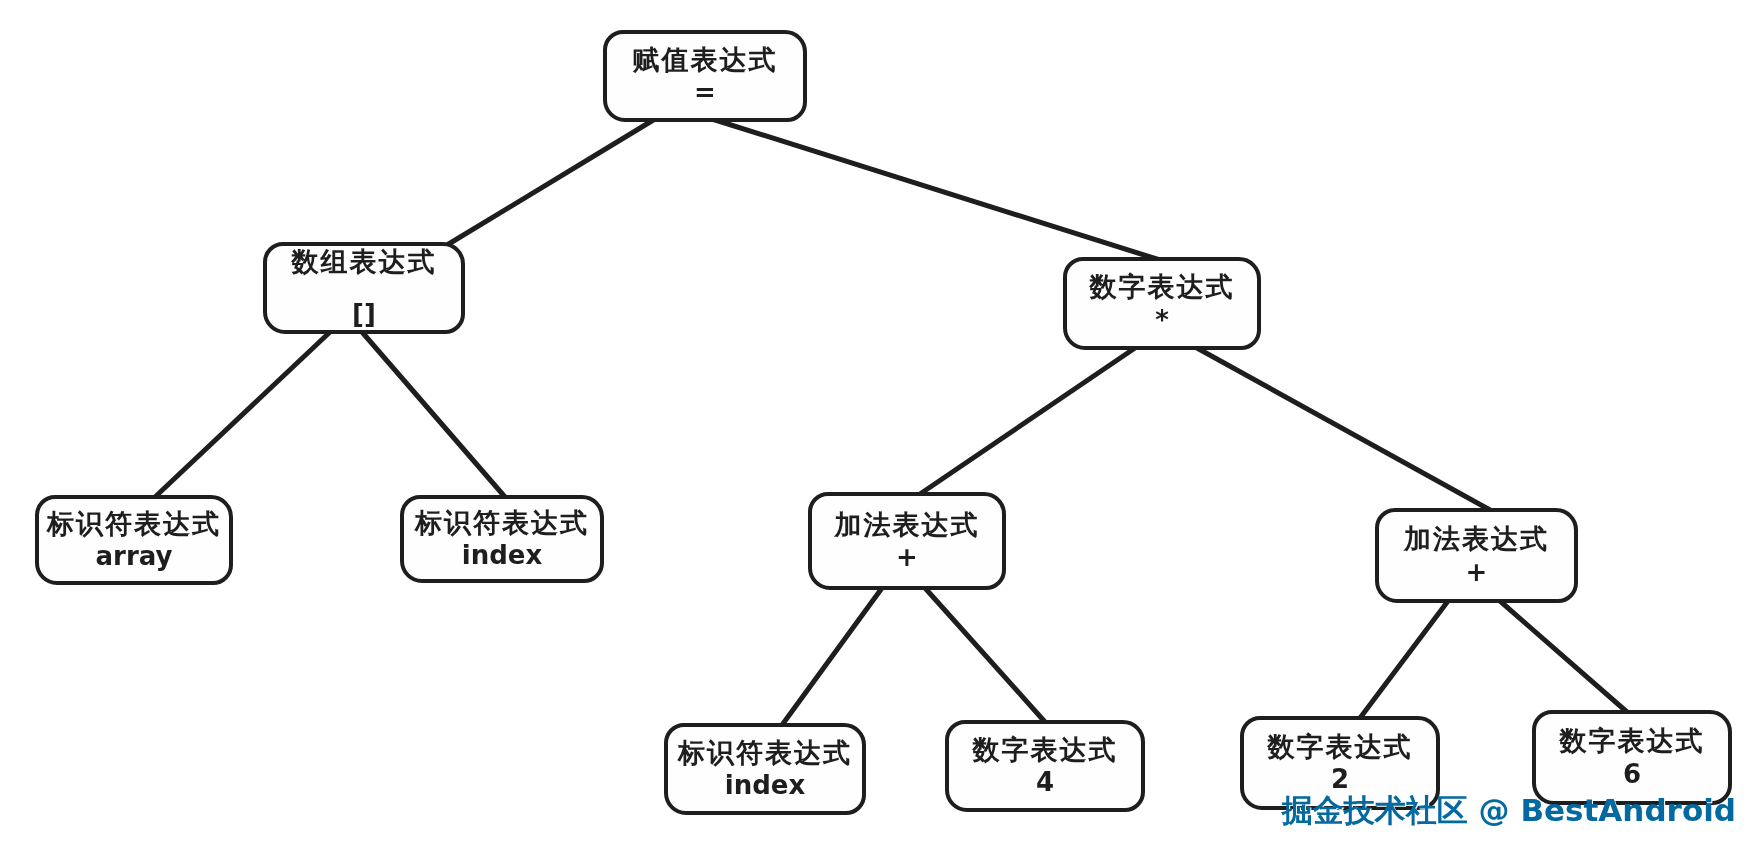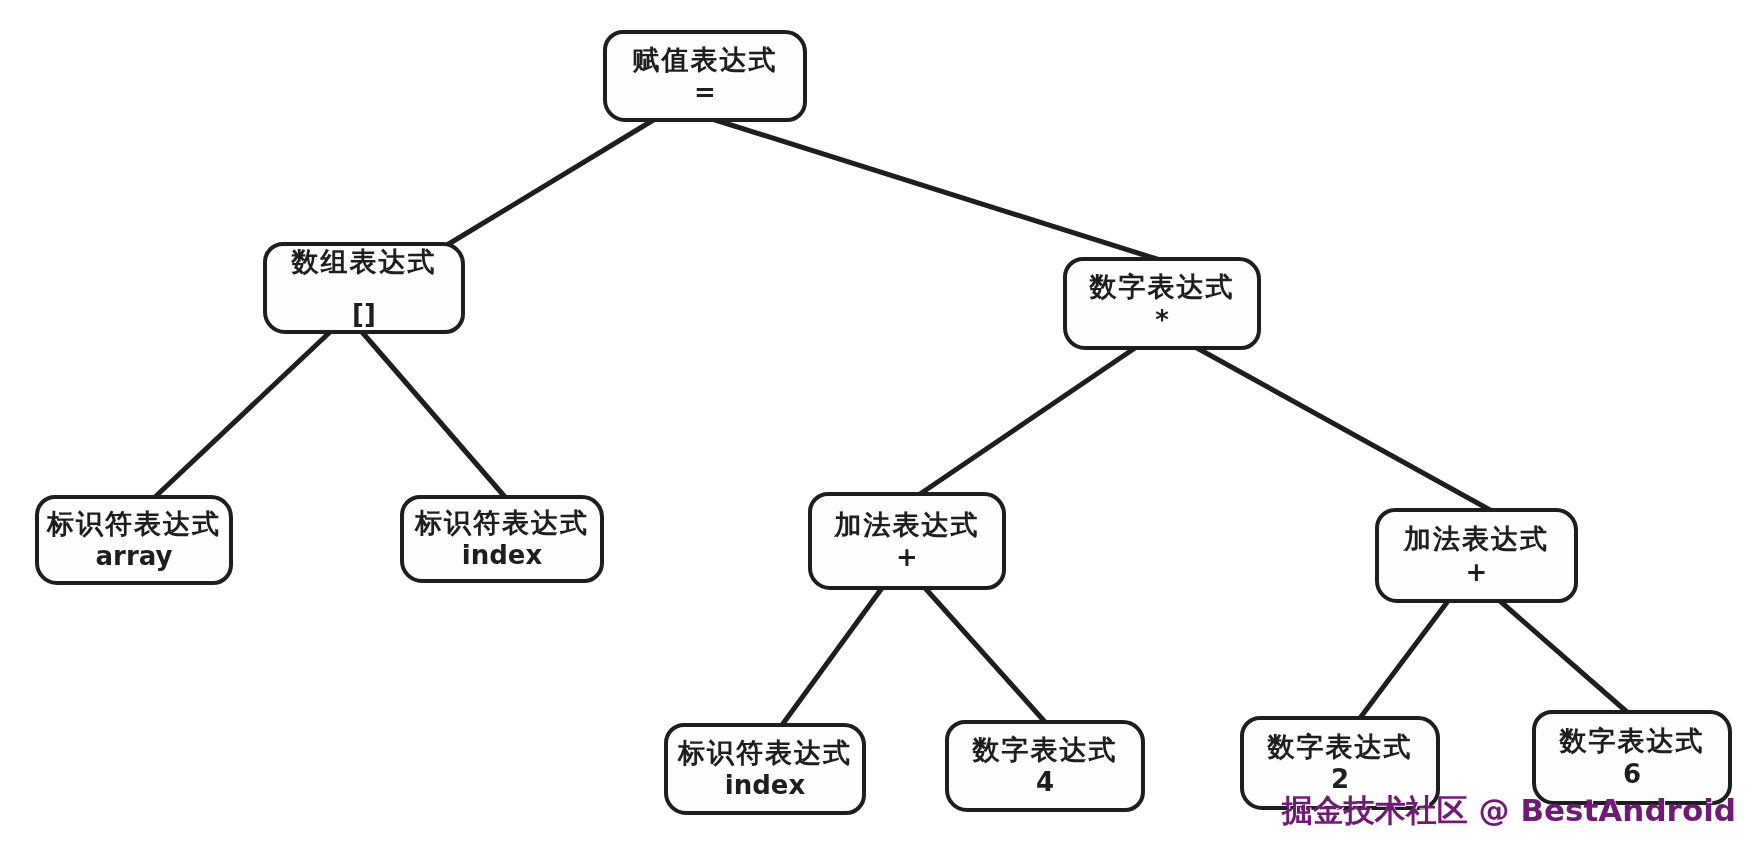--- a/index.html
+++ b/index.html
@@ -55,21 +55,21 @@
     line-height: 1.15;
     white-space: nowrap;
   }
   .watermark {
     position: absolute;
     z-index: 3;
     right: 16px;
     bottom: 14px;
     font-size: 31px;
     font-weight: 600;
-    color: #701a75;
+    color: #0369a1;
     text-shadow: 1px 1px 0 #ffffff;
     white-space: nowrap;
   }
 </style>
 </head>
 <body>
 
 <div class="canvas">
 
   <svg class="edges" viewBox="0 0 1752 846">

